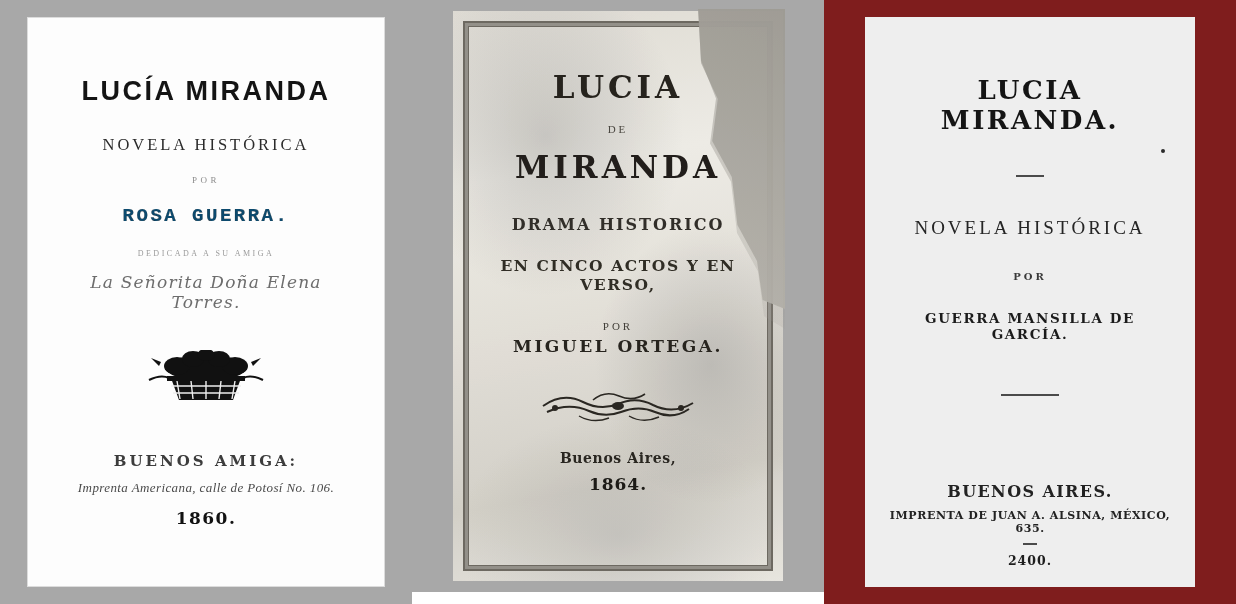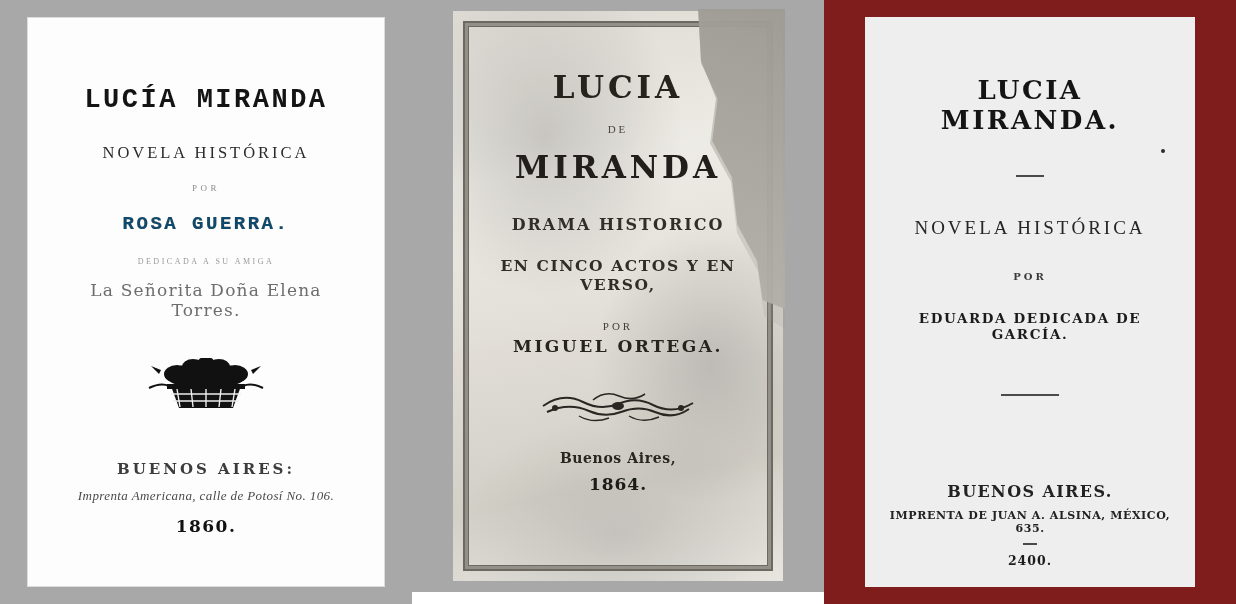--- a/index.html
+++ b/index.html
@@ -39,25 +39,25 @@
     box-sizing: border-box;
     width: 358px;
     height: 570px;
     background: #fdfdfd;
     border: 1px solid #dcdcdc;
     padding: 32px 26px 18px 26px;
     text-align: center;
     color: #1a1a1a;
   }
   .p1-title {
-    font-family: Liberation Mono, monospace;
+    font-family: Liberation Sans, sans-serif;
     font-size: 27px;
     letter-spacing: 2.5px;
     font-weight: 700;
-    margin-top: 35px;
+    margin-top: 26px;
     color: #141414;
   }
   .p1-sub {
     font-size: 16.5px;
     letter-spacing: 3px;
     margin-top: 28px;
     color: #2b2b2b;
     font-weight: 400;
   }
   .p1-por {
@@ -76,20 +76,21 @@
     -webkit-text-stroke: 0.2px #111;
   }
   .p1-ded-small {
     font-size: 8px;
     letter-spacing: 2.5px;
     margin-top: 22px;
     color: #9a9a9a;
   }
   .p1-ded-script {
     font-family: "DejaVu Serif", serif;
+    font-style: italic;
     font-size: 17px;
     letter-spacing: 1.2px;
     margin-top: 14px;
     color: #6d6d6d;
   }
   .p1-orn {
     margin-top: 38px;
     height: 56px;
     display: flex;
     align-items: center;
@@ -388,21 +389,21 @@
             <path d="M40 28 h70 l-8 22 h-54 z"></path>
             <path d="M36 26 h78 v5 h-78 z"></path>
             <path d="M46 31 l3 18 M60 31 l2 18 M75 31 v18 M90 31 l-2 18 M104 31 l-3 18" stroke="#eeeeee" stroke-width="1.4" fill="none"></path>
             <path d="M40 36 h70" stroke="#eeeeee" stroke-width="1.3" fill="none"></path>
             <path d="M42 43 h66" stroke="#eeeeee" stroke-width="1.3" fill="none"></path>
             <path d="M18 30 q12 -6 20 -2" stroke="#111" stroke-width="2" fill="none"></path>
             <path d="M132 30 q-12 -6 -20 -2" stroke="#111" stroke-width="2" fill="none"></path>
           </g>
         </svg>
       </div>
-      <div class="p1-city">BUENOS AIRES:</div>
+      <div class="p1-city">BUENOS AMIGA:</div>
       <div class="p1-imprint">Imprenta Americana, calle de Potosí No. 106.</div>
       <div class="p1-year">1860.</div>
     </div>
   </div>
 
   <div class="divider" style="left:412px"></div>
 
   <div class="panel panel-2">
     <div class="page-2">
       <div class="p2-frame"></div>
@@ -438,21 +439,21 @@
 
   <div class="divider" style="left:824px"></div>
 
   <div class="panel panel-3">
     <div class="page-3">
       <div class="p3-title">LUCIA MIRANDA.</div>
       <div class="p3-rule"></div>
       <div class="p3-dot"></div>
       <div class="p3-sub">NOVELA HISTÓRICA</div>
       <div class="p3-por">POR</div>
-      <div class="p3-author">EDUARDA DEDICADA DE GARCÍA.</div>
+      <div class="p3-author">GUERRA MANSILLA DE GARCÍA.</div>
       <div class="p3-rule2"></div>
       <div class="p3-city">BUENOS AIRES.</div>
       <div class="p3-imprint">IMPRENTA DE JUAN A. ALSINA, MÉXICO, 635.</div>
       <div class="p3-rule3"></div>
       <div class="p3-year">2400.</div>
     </div>
   </div>
 
 </div>
 

